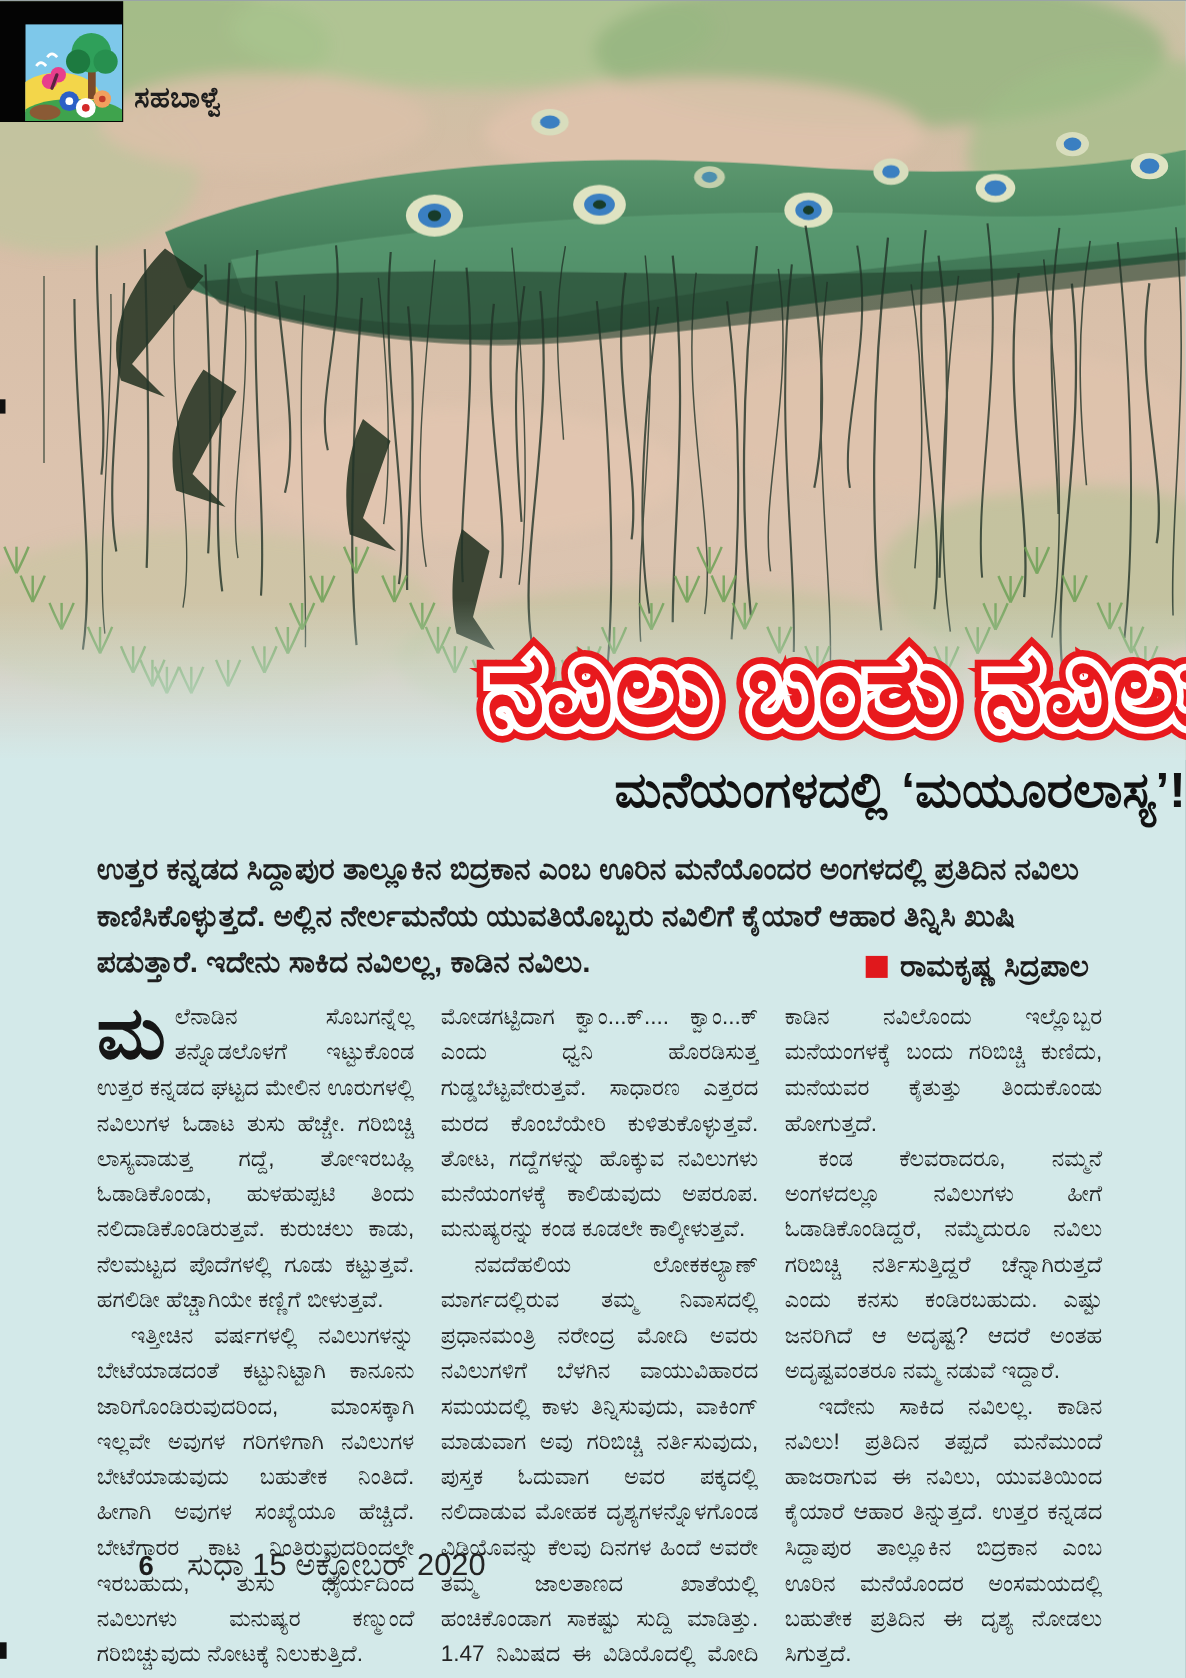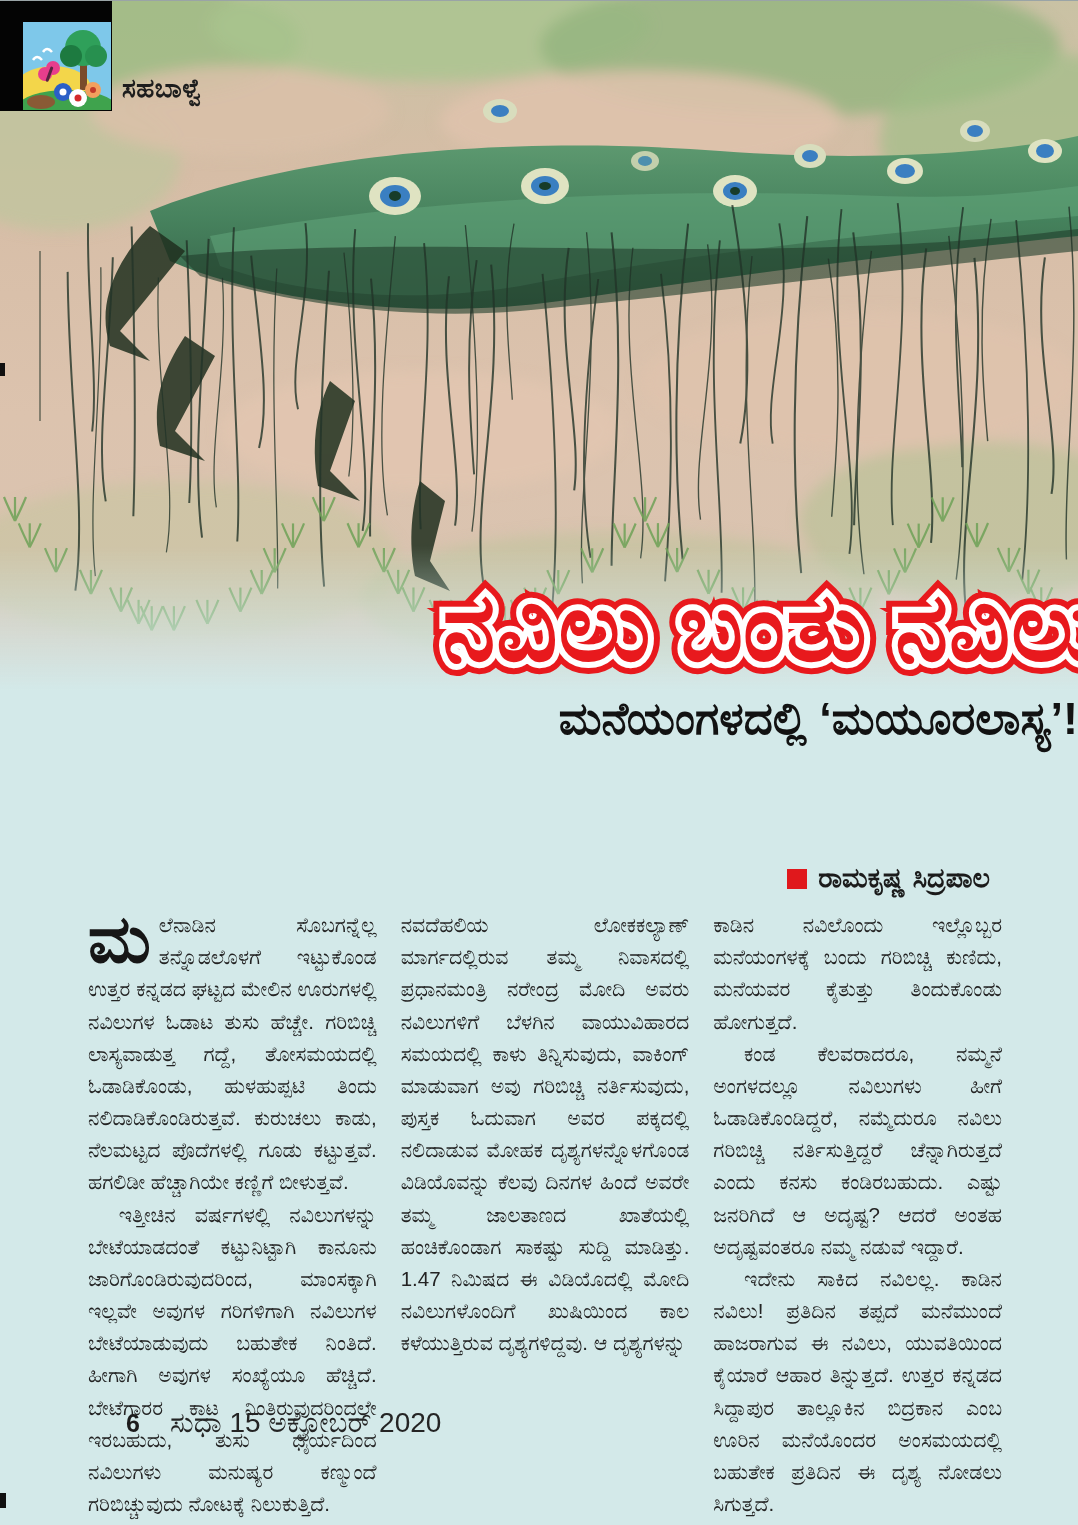--- a/index.html
+++ b/index.html
@@ -410,35 +410,37 @@
   <div class="masthead-label">ಸಹಬಾಳ್ವೆ</div>
 
   <div class="title-stack">
     <div class="title-layer title-back">ನವಿಲು ಬಂತು ನವಿಲು</div>
     <div class="title-layer title-mid">ನವಿಲು ಬಂತು ನವಿಲು</div>
     <div class="title-layer title-front">ನವಿಲು ಬಂತು ನವಿಲು</div>
   </div>
 
   <div class="subtitle">ಮನೆಯಂಗಳದಲ್ಲಿ ‘ಮಯೂರಲಾಸ್ಯ’!</div>
 
+  <div class="standfirst">ಉತ್ತರ ಕನ್ನಡದ ಸಿದ್ದಾಪುರ ತಾಲ್ಲೂಕಿನ ಬಿದ್ರಕಾನ ಎಂಬ ಊರಿನ ಮನೆಯೊಂದರ ಅಂಗಳದಲ್ಲಿ ಪ್ರತಿದಿನ ನವಿಲು ಕಾಣಿಸಿಕೊಳ್ಳುತ್ತದೆ. ಅಲ್ಲಿನ ನೇರ್ಲಮನೆಯ ಯುವತಿಯೊಬ್ಬರು ನವಿಲಿಗೆ ಕೈಯಾರೆ ಆಹಾರ ತಿನ್ನಿಸಿ ಖುಷಿ ಪಡುತ್ತಾರೆ. ಇದೇನು ಸಾಕಿದ ನವಿಲಲ್ಲ, ಕಾಡಿನ ನವಿಲು.</div>
 
   <div class="byline">
     <span class="byline-square"></span>
     <span>ರಾಮಕೃಷ್ಣ ಸಿದ್ರಪಾಲ</span>
   </div>
 
   <div class="columns">
     <div class="col">
       <p>
-        <span class="dropcap">ಮ</span><span>ಲೆನಾಡಿನ ಸೊಬಗನ್ನೆಲ್ಲ ತನ್ನೊಡಲೊಳಗೆ ಇಟ್ಟುಕೊಂಡ ಉತ್ತರ ಕನ್ನಡದ ಘಟ್ಟದ ಮೇಲಿನ ಊರುಗಳಲ್ಲಿ ನವಿಲುಗಳ ಓಡಾಟ ತುಸು ಹೆಚ್ಚೇ. ಗರಿಬಿಚ್ಚಿ ಲಾಸ್ಯವಾಡುತ್ತ ಗದ್ದೆ, ತೋಸಮಯದಲ್ಲಿ ಓಡಾಡಿಕೊಂಡು, ಹುಳಹುಪ್ಪಟಿ ತಿಂದು ನಲಿದಾಡಿಕೊಂಡಿರುತ್ತವೆ. ಕುರುಚಲು ಕಾಡು, ನೆಲಮಟ್ಟದ ಪೊದೆಗಳಲ್ಲಿ ಗೂಡು ಕಟ್ಟುತ್ತವೆ. ಹಗಲಿಡೀ ಹೆಚ್ಚಾಗಿಯೇ ಕಣ್ಣಿಗೆ ಬೀಳುತ್ತವೆ.</span>
+        <span class="dropcap">ಮ</span><span>ಲೆನಾಡಿನ ಸೊಬಗನ್ನೆಲ್ಲ ತನ್ನೊಡಲೊಳಗೆ ಇಟ್ಟುಕೊಂಡ ಉತ್ತರ ಕನ್ನಡದ ಘಟ್ಟದ ಮೇಲಿನ ಊರುಗಳಲ್ಲಿ ನವಿಲುಗಳ ಓಡಾಟ ತುಸು ಹೆಚ್ಚೇ. ಗರಿಬಿಚ್ಚಿ ಲಾಸ್ಯವಾಡುತ್ತ ಗದ್ದೆ, ತೋಇರಬಹ್ಲಿ ಓಡಾಡಿಕೊಂಡು, ಹುಳಹುಪ್ಪಟಿ ತಿಂದು ನಲಿದಾಡಿಕೊಂಡಿರುತ್ತವೆ. ಕುರುಚಲು ಕಾಡು, ನೆಲಮಟ್ಟದ ಪೊದೆಗಳಲ್ಲಿ ಗೂಡು ಕಟ್ಟುತ್ತವೆ. ಹಗಲಿಡೀ ಹೆಚ್ಚಾಗಿಯೇ ಕಣ್ಣಿಗೆ ಬೀಳುತ್ತವೆ.</span>
       </p>
       <p class="first-indent">ಇತ್ತೀಚಿನ ವರ್ಷಗಳಲ್ಲಿ ನವಿಲುಗಳನ್ನು ಬೇಟೆಯಾಡದಂತೆ ಕಟ್ಟುನಿಟ್ಟಾಗಿ ಕಾನೂನು ಜಾರಿಗೊಂಡಿರುವುದರಿಂದ, ಮಾಂಸಕ್ಕಾಗಿ ಇಲ್ಲವೇ ಅವುಗಳ ಗರಿಗಳಿಗಾಗಿ ನವಿಲುಗಳ ಬೇಟೆಯಾಡುವುದು ಬಹುತೇಕ ನಿಂತಿದೆ. ಹೀಗಾಗಿ ಅವುಗಳ ಸಂಖ್ಯೆಯೂ ಹೆಚ್ಚಿದೆ. ಬೇಟೆಗಾರರ ಕಾಟ ನಿಂತಿರುವುದರಿಂದಲೇ ಇರಬಹುದು, ತುಸು ಧೈರ್ಯದಿಂದ ನವಿಲುಗಳು ಮನುಷ್ಯರ ಕಣ್ಮುಂದೆ ಗರಿಬಿಚ್ಚುವುದು ನೋಟಕ್ಕೆ ನಿಲುಕುತ್ತಿದೆ.</p>
       <p>ಸಾಮಾನ್ಯವಾಗಿ ವರ್ಷವಿಡೀ ಈ ಭಾಗದಲ್ಲಿ ಕಾಣಿಸಿಕೊಳ್ಳುವ ನವಿಲುಗಳು ಮಳೆ, ಬಿಸಿಲು,</p>
     </div>
     <div class="col">
+      <p>ಮೋಡಗಟ್ಟಿದಾಗ ಕ್ವಾಂ...ಕ್.... ಕ್ವಾಂ...ಕ್ ಎಂದು ಧ್ವನಿ ಹೊರಡಿಸುತ್ತ ಗುಡ್ಡಬೆಟ್ಟವೇರುತ್ತವೆ. ಸಾಧಾರಣ ಎತ್ತರದ ಮರದ ಕೊಂಬೆಯೇರಿ ಕುಳಿತುಕೊಳ್ಳುತ್ತವೆ. ತೋಟ, ಗದ್ದೆಗಳನ್ನು ಹೊಕ್ಕುವ ನವಿಲುಗಳು ಮನೆಯಂಗಳಕ್ಕೆ ಕಾಲಿಡುವುದು ಅಪರೂಪ. ಮನುಷ್ಯರನ್ನು ಕಂಡ ಕೂಡಲೇ ಕಾಲ್ಕೀಳುತ್ತವೆ.</p>
       <p>ನವದೆಹಲಿಯ ಲೋಕಕಲ್ಯಾಣ್ ಮಾರ್ಗದಲ್ಲಿರುವ ತಮ್ಮ ನಿವಾಸದಲ್ಲಿ ಪ್ರಧಾನಮಂತ್ರಿ ನರೇಂದ್ರ ಮೋದಿ ಅವರು ನವಿಲುಗಳಿಗೆ ಬೆಳಗಿನ ವಾಯುವಿಹಾರದ ಸಮಯದಲ್ಲಿ ಕಾಳು ತಿನ್ನಿಸುವುದು, ವಾಕಿಂಗ್ ಮಾಡುವಾಗ ಅವು ಗರಿಬಿಚ್ಚಿ ನರ್ತಿಸುವುದು, ಪುಸ್ತಕ ಓದುವಾಗ ಅವರ ಪಕ್ಕದಲ್ಲಿ ನಲಿದಾಡುವ ಮೋಹಕ ದೃಶ್ಯಗಳನ್ನೊಳಗೊಂಡ ವಿಡಿಯೊವನ್ನು ಕೆಲವು ದಿನಗಳ ಹಿಂದೆ ಅವರೇ ತಮ್ಮ ಜಾಲತಾಣದ ಖಾತೆಯಲ್ಲಿ ಹಂಚಿಕೊಂಡಾಗ ಸಾಕಷ್ಟು ಸುದ್ದಿ ಮಾಡಿತ್ತು. 1.47 ನಿಮಿಷದ ಈ ವಿಡಿಯೊದಲ್ಲಿ ಮೋದಿ ನವಿಲುಗಳೊಂದಿಗೆ ಖುಷಿಯಿಂದ ಕಾಲ ಕಳೆಯುತ್ತಿರುವ ದೃಶ್ಯಗಳಿದ್ದವು. ಆ ದೃಶ್ಯಗಳನ್ನು</p>
     </div>
     <div class="col">
       <p>ಕಾಡಿನ ನವಿಲೊಂದು ಇಲ್ಲೊಬ್ಬರ ಮನೆಯಂಗಳಕ್ಕೆ ಬಂದು ಗರಿಬಿಚ್ಚಿ ಕುಣಿದು, ಮನೆಯವರ ಕೈತುತ್ತು ತಿಂದುಕೊಂಡು ಹೋಗುತ್ತದೆ.</p>
       <p>ಕಂಡ ಕೆಲವರಾದರೂ, ನಮ್ಮನೆ ಅಂಗಳದಲ್ಲೂ ನವಿಲುಗಳು ಹೀಗೆ ಓಡಾಡಿಕೊಂಡಿದ್ದರೆ, ನಮ್ಮೆದುರೂ ನವಿಲು ಗರಿಬಿಚ್ಚಿ ನರ್ತಿಸುತ್ತಿದ್ದರೆ ಚೆನ್ನಾಗಿರುತ್ತದೆ ಎಂದು ಕನಸು ಕಂಡಿರಬಹುದು. ಎಷ್ಟು ಜನರಿಗಿದೆ ಆ ಅದೃಷ್ಟ? ಆದರೆ ಅಂತಹ ಅದೃಷ್ಟವಂತರೂ ನಮ್ಮ ನಡುವೆ ಇದ್ದಾರೆ.</p>
       <p>ಇದೇನು ಸಾಕಿದ ನವಿಲಲ್ಲ. ಕಾಡಿನ ನವಿಲು! ಪ್ರತಿದಿನ ತಪ್ಪದೆ ಮನೆಮುಂದೆ ಹಾಜರಾಗುವ ಈ ನವಿಲು, ಯುವತಿಯಿಂದ ಕೈಯಾರೆ ಆಹಾರ ತಿನ್ನುತ್ತದೆ. ಉತ್ತರ ಕನ್ನಡದ ಸಿದ್ದಾಪುರ ತಾಲ್ಲೂಕಿನ ಬಿದ್ರಕಾನ ಎಂಬ ಊರಿನ ಮನೆಯೊಂದರ ಅಂಸಮಯದಲ್ಲಿ ಬಹುತೇಕ ಪ್ರತಿದಿನ ಈ ದೃಶ್ಯ ನೋಡಲು ಸಿಗುತ್ತದೆ.</p>
       <p>ಹೆಜ್ಜೆ ಮೇಲೆ ಹೆಜ್ಜೆ ಇಟ್ಟು, ಕತ್ತು ಕೊಂಕಿಸುತ್ತ ವೈಯಾರ ಮಾಡುವ ಈ ನವಿಲು, ಹಸಿರು ಕಾಡು ದಾಟಿ, ಬೇಣದಿಂದ ಕುಣಿಯುತ್ತ, ದಣಪೆ ದಾಟಿ</p>
     </div>
   </div>
 

